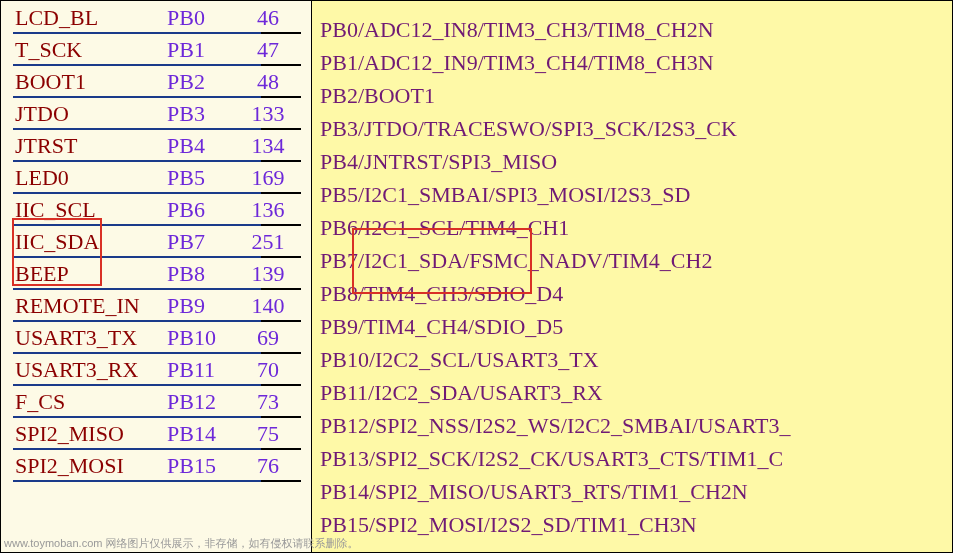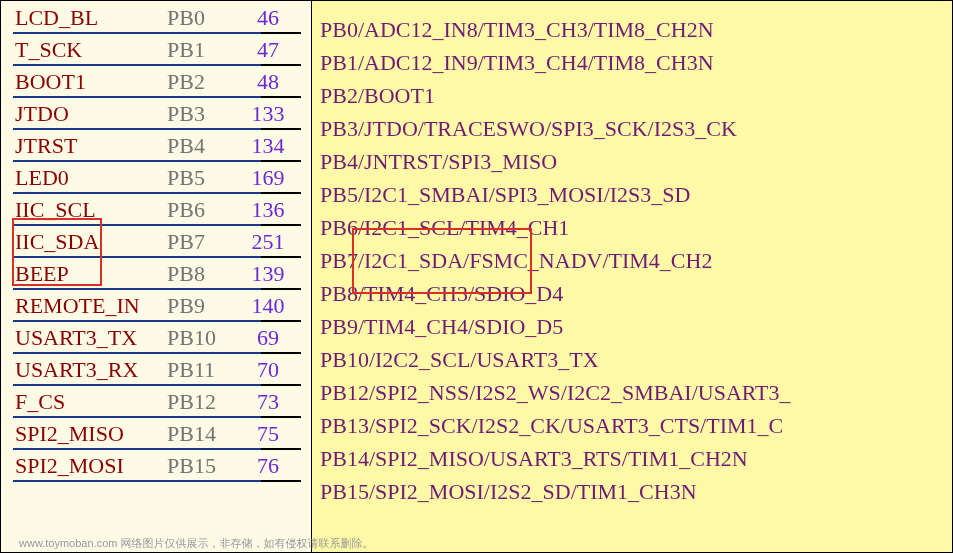--- a/index.html
+++ b/index.html
@@ -38,21 +38,21 @@
       height: 32px;
       position: relative;
       padding-left: 14px;
     }
     .pin-label {
       color: #8b0000;
       width: 152px;
       font-size: 22px;
     }
     .pin-port {
-      color: #737373;
+      color: #6d28d9;
       width: 80px;
       font-size: 22px;
       position: relative;
     }
     .pin-num {
       color: #6d28d9;
       width: 46px;
       text-align: center;
       font-size: 22px;
       padding-right: 4px;
@@ -92,21 +92,21 @@
       border: 2px solid #d93025;
       left: 352px;
       top: 228px;
       width: 180px;
       height: 66px;
       pointer-events: none;
     }
     .watermark {
       position: absolute;
       bottom: 2px;
-      left: 19px;
+      left: 4px;
       font-size: 11px;
       color: #999;
       font-family: Arial, sans-serif;
     }
   </style>
 </head>
 <body>
 
 <div class="container">
 
@@ -228,20 +228,21 @@
         <div class="right-line">PB1/ADC12_IN9/TIM3_CH4/TIM8_CH3N</div>
         <div class="right-line">PB2/BOOT1</div>
         <div class="right-line">PB3/JTDO/TRACESWO/SPI3_SCK/I2S3_CK</div>
         <div class="right-line">PB4/JNTRST/SPI3_MISO</div>
         <div class="right-line">PB5/I2C1_SMBAI/SPI3_MOSI/I2S3_SD</div>
         <div class="right-line">PB6/I2C1_SCL/TIM4_CH1</div>
         <div class="right-line">PB7/I2C1_SDA/FSMC_NADV/TIM4_CH2</div>
         <div class="right-line">PB8/TIM4_CH3/SDIO_D4</div>
         <div class="right-line">PB9/TIM4_CH4/SDIO_D5</div>
         <div class="right-line">PB10/I2C2_SCL/USART3_TX</div>
+        <div class="right-line">PB11/I2C2_SDA/USART3_RX</div>
         <div class="right-line">PB12/SPI2_NSS/I2S2_WS/I2C2_SMBAI/USART3_</div>
         <div class="right-line">PB13/SPI2_SCK/I2S2_CK/USART3_CTS/TIM1_C</div>
         <div class="right-line">PB14/SPI2_MISO/USART3_RTS/TIM1_CH2N</div>
         <div class="right-line">PB15/SPI2_MOSI/I2S2_SD/TIM1_CH3N</div>
       </div>
   </div>
 
   <div class="highlight-box-right"></div>
 </div>
 

